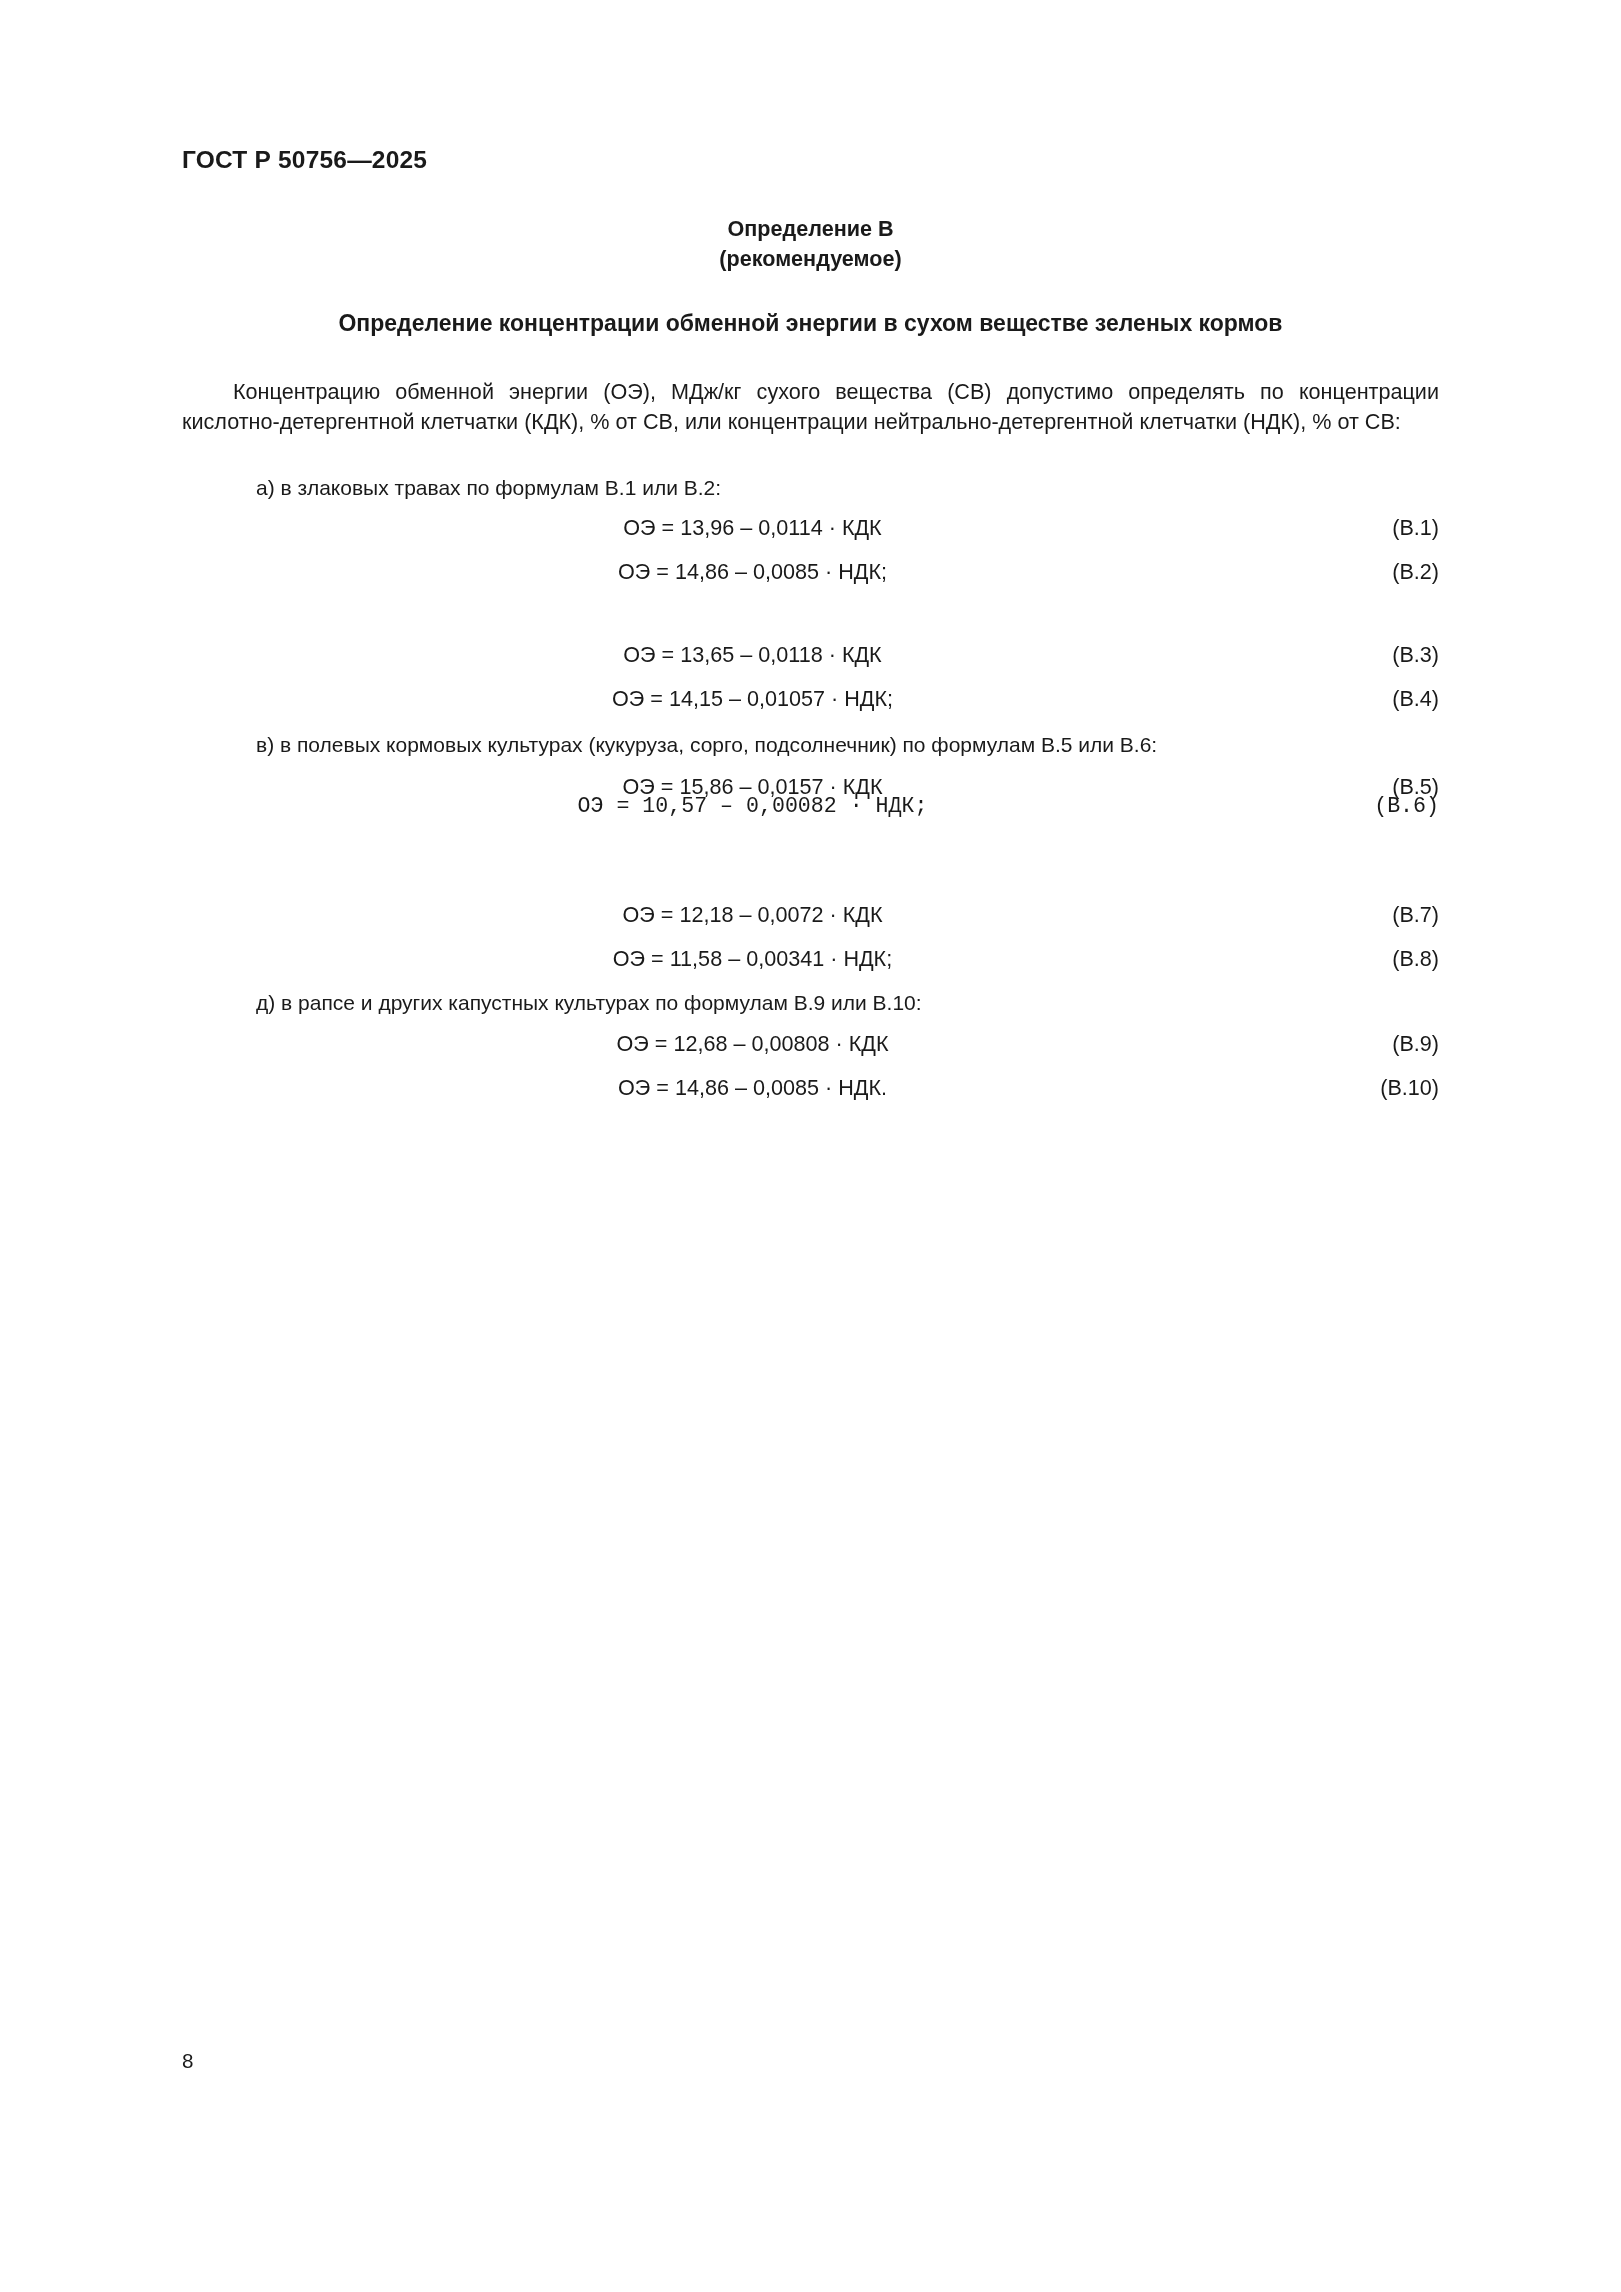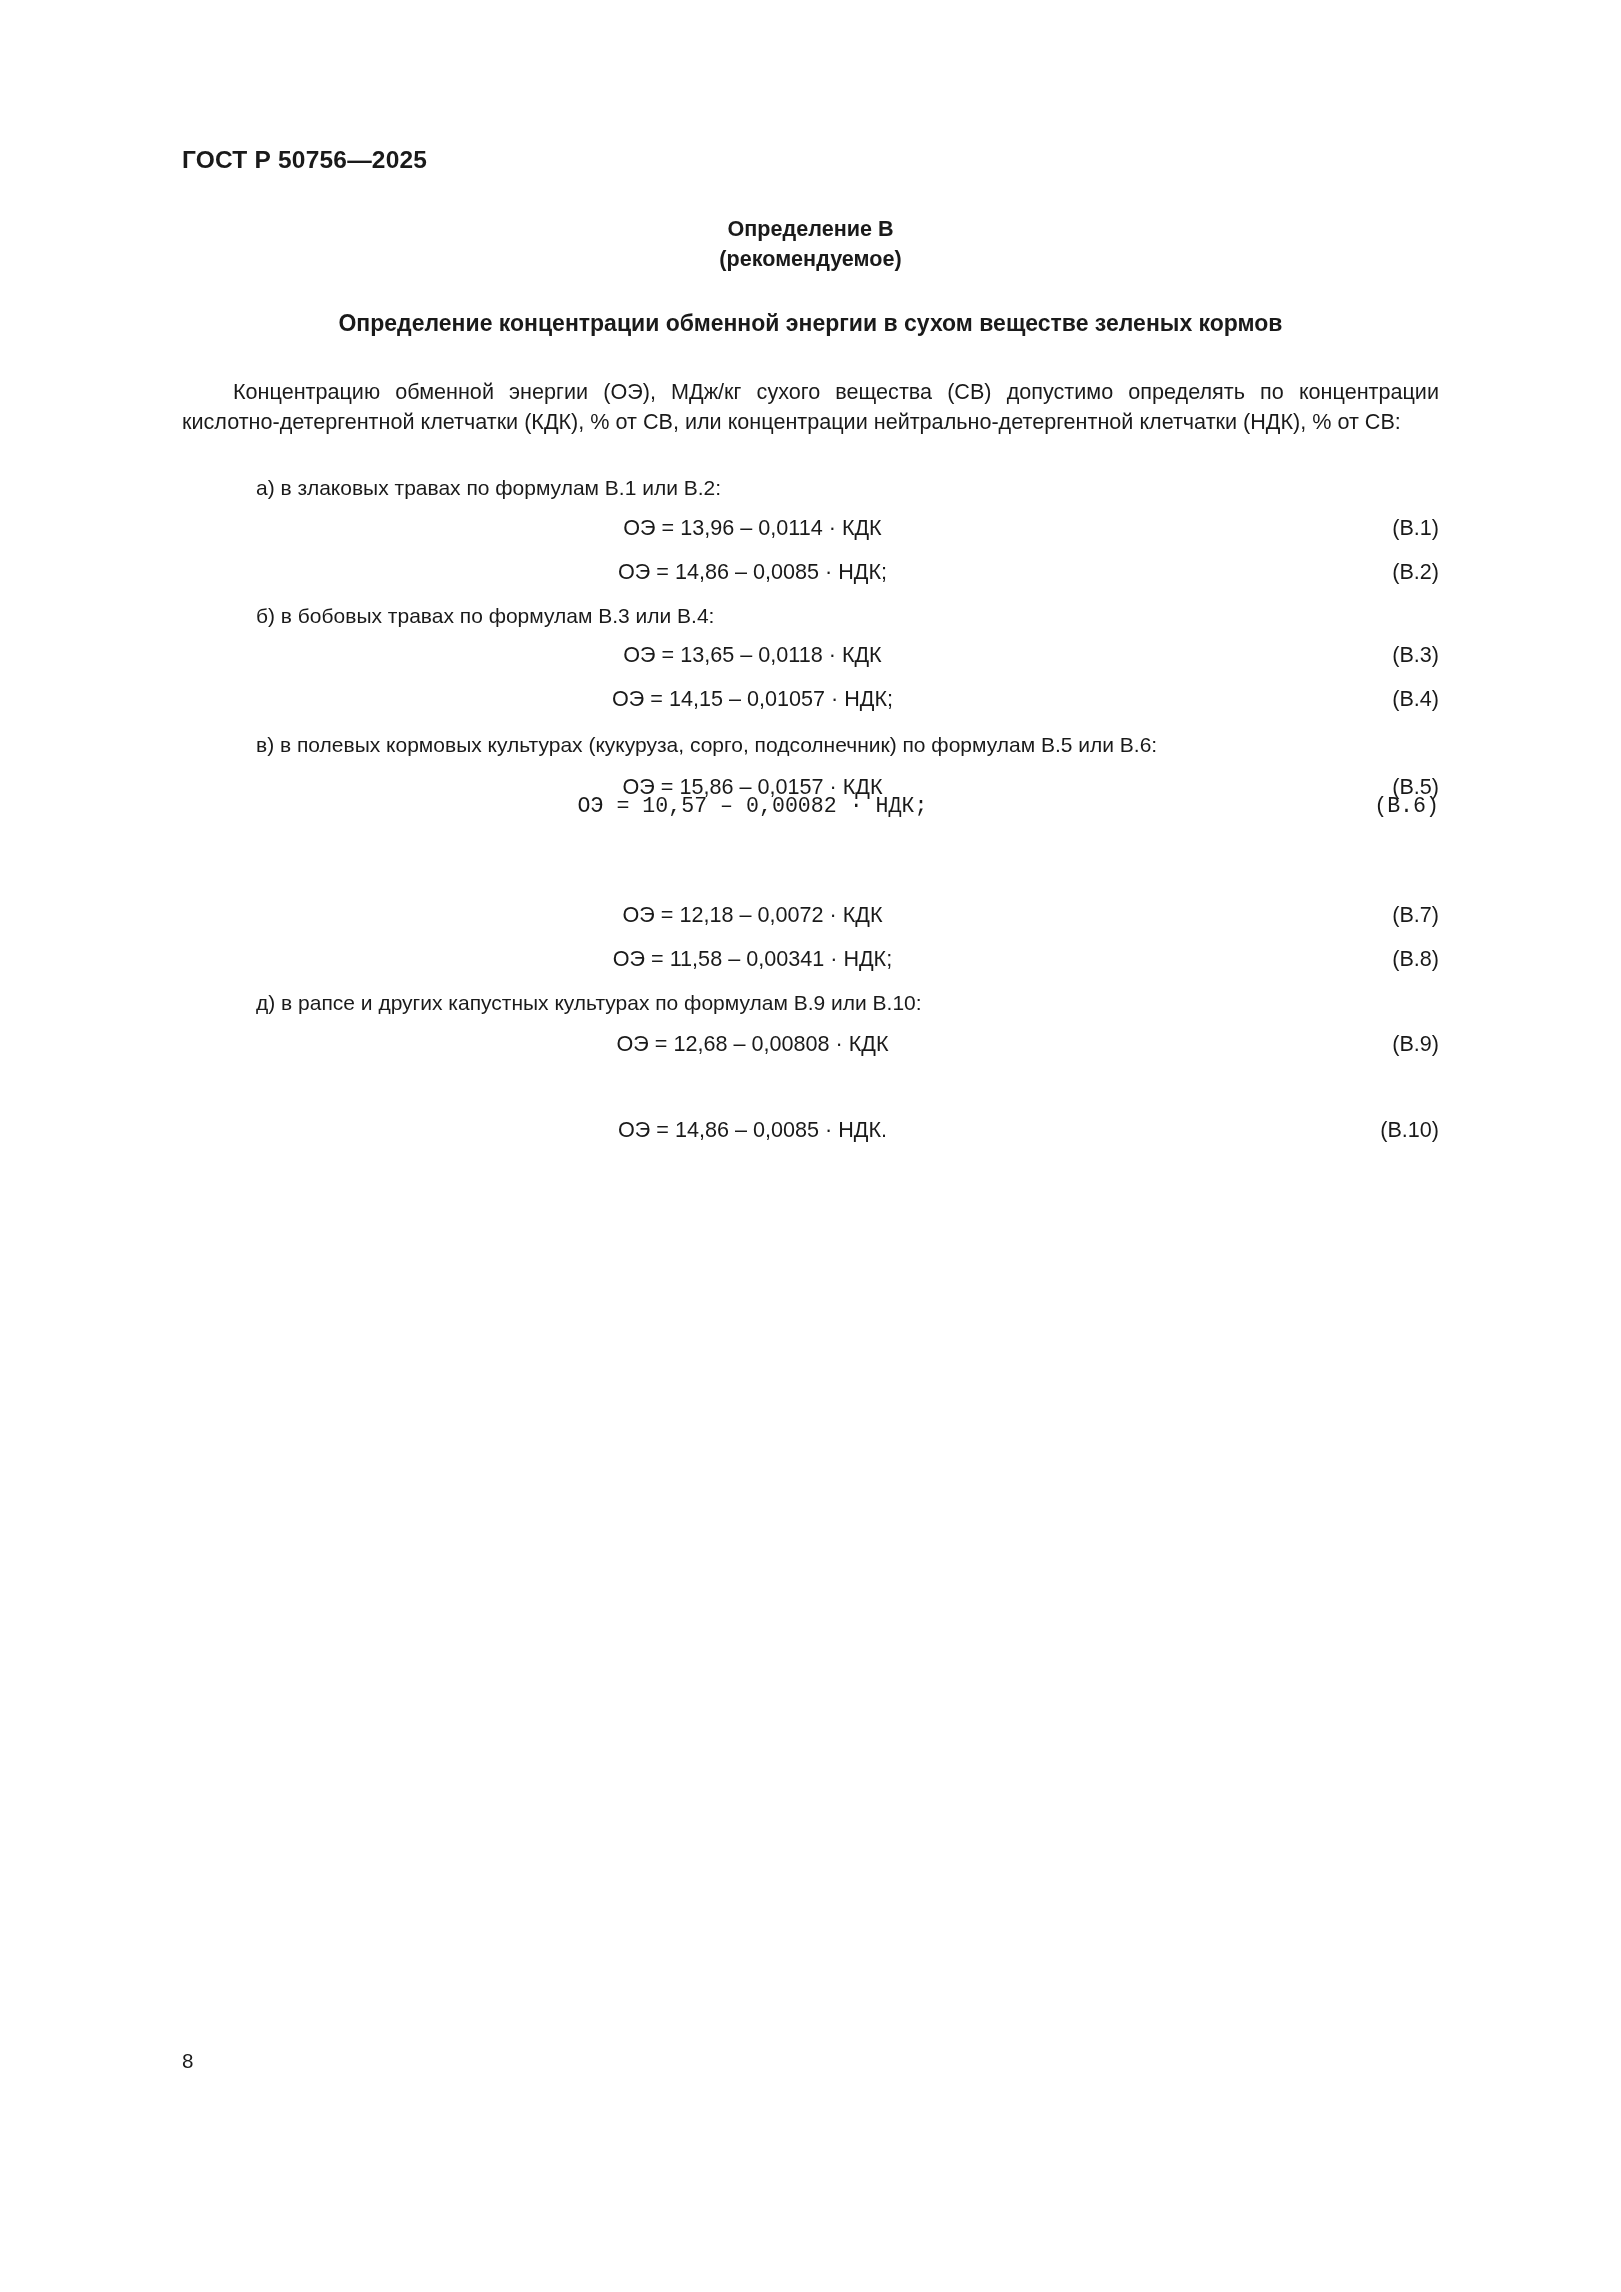--- a/index.html
+++ b/index.html
@@ -132,21 +132,20 @@
   <div class="item" style="top: 473px;">а)  в злаковых травах по формулам В.1 или В.2:</div>
   <div class="formula-row" style="top: 513px;">
     <span class="eq">ОЭ = 13,96 – 0,0114 · КДК</span>
     <span class="num">(В.1)</span>
   </div>
   <div class="formula-row" style="top: 557px;">
     <span class="eq">ОЭ = 14,86 – 0,0085 · НДК;</span>
     <span class="num">(В.2)</span>
   </div>
 
-  <div class="item" style="top: 601px;">б) в бобовых травах по формулам В.3 или В.4:</div>
   <div class="formula-row" style="top: 640px;">
     <span class="eq">ОЭ = 13,65 – 0,0118 · КДК</span>
     <span class="num">(В.3)</span>
   </div>
   <div class="formula-row" style="top: 684px;">
     <span class="eq">ОЭ = 14,15 – 0,01057 · НДК;</span>
     <span class="num">(В.4)</span>
   </div>
 
   <div class="item" style="top: 730px;">в)  в полевых кормовых культурах (кукуруза, сорго, подсолнечник) по формулам В.5 или В.6:</div>
@@ -166,21 +165,21 @@
   <div class="formula-row" style="top: 944px;">
     <span class="eq">ОЭ = 11,58 – 0,00341 · НДК;</span>
     <span class="num">(В.8)</span>
   </div>
 
   <div class="item" style="top: 988px;">д)  в рапсе и других капустных культурах по формулам В.9 или В.10:</div>
   <div class="formula-row" style="top: 1029px;">
     <span class="eq">ОЭ = 12,68 – 0,00808 · КДК</span>
     <span class="num">(В.9)</span>
   </div>
-  <div class="formula-row" style="top: 1115px;">
+  <div class="formula-row" style="top: 1073px;">
     <span class="eq">ОЭ = 14,86 – 0,0085 · НДК.</span>
     <span class="num">(В.10)</span>
   </div>
 
   <div class="page-number">8</div>
 
 </div>
 
 
 </body></html>

